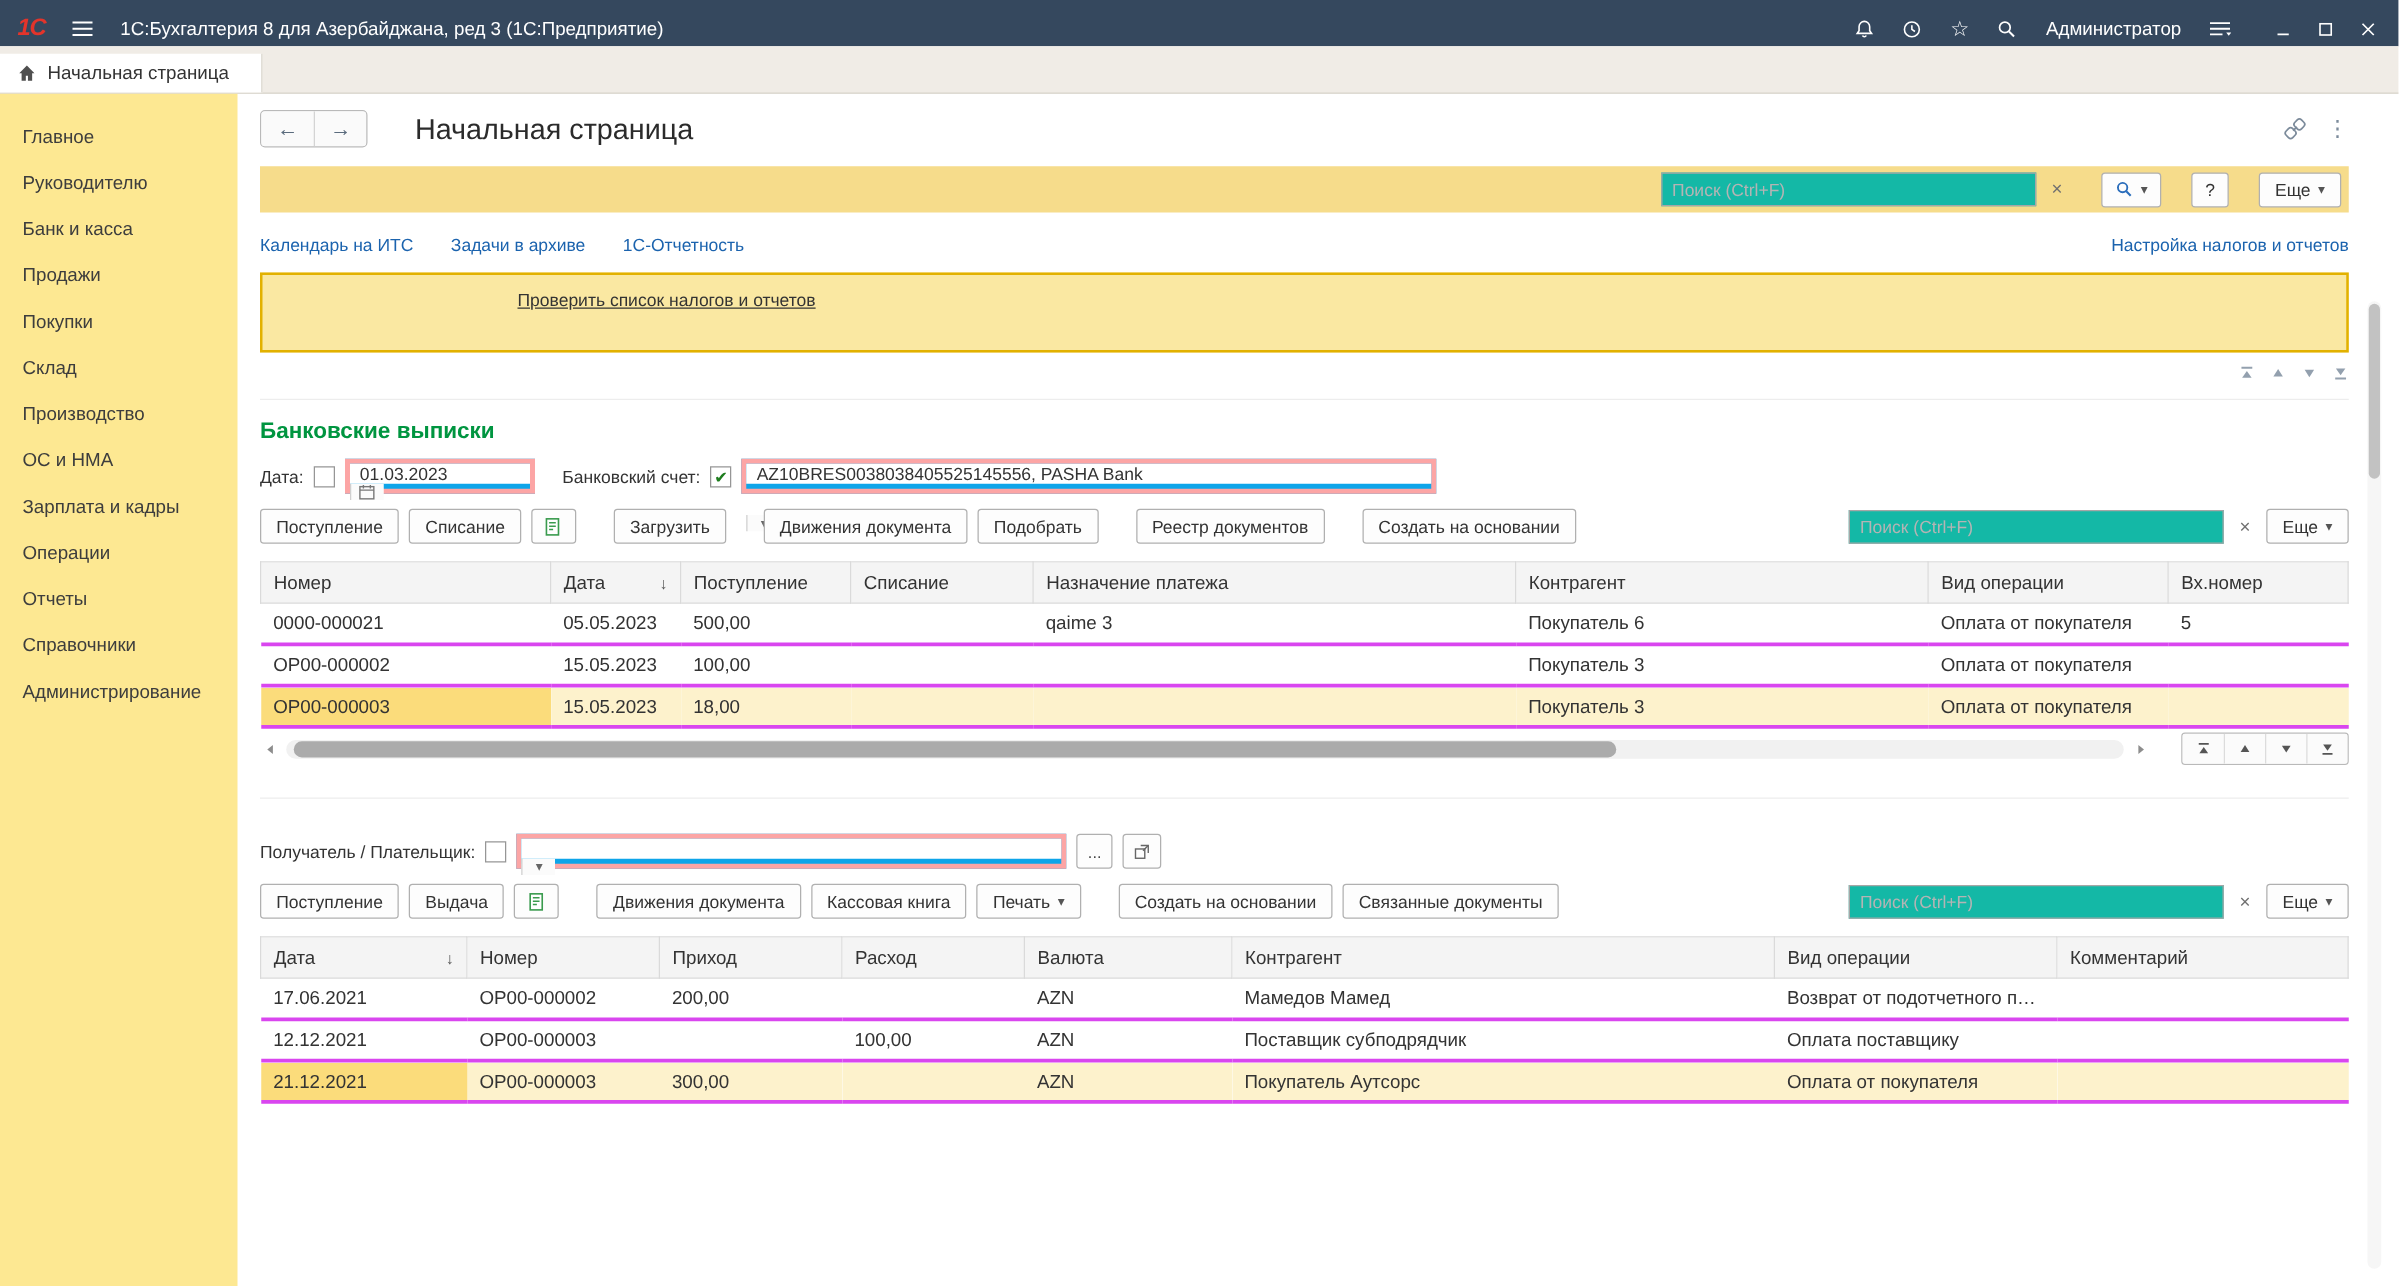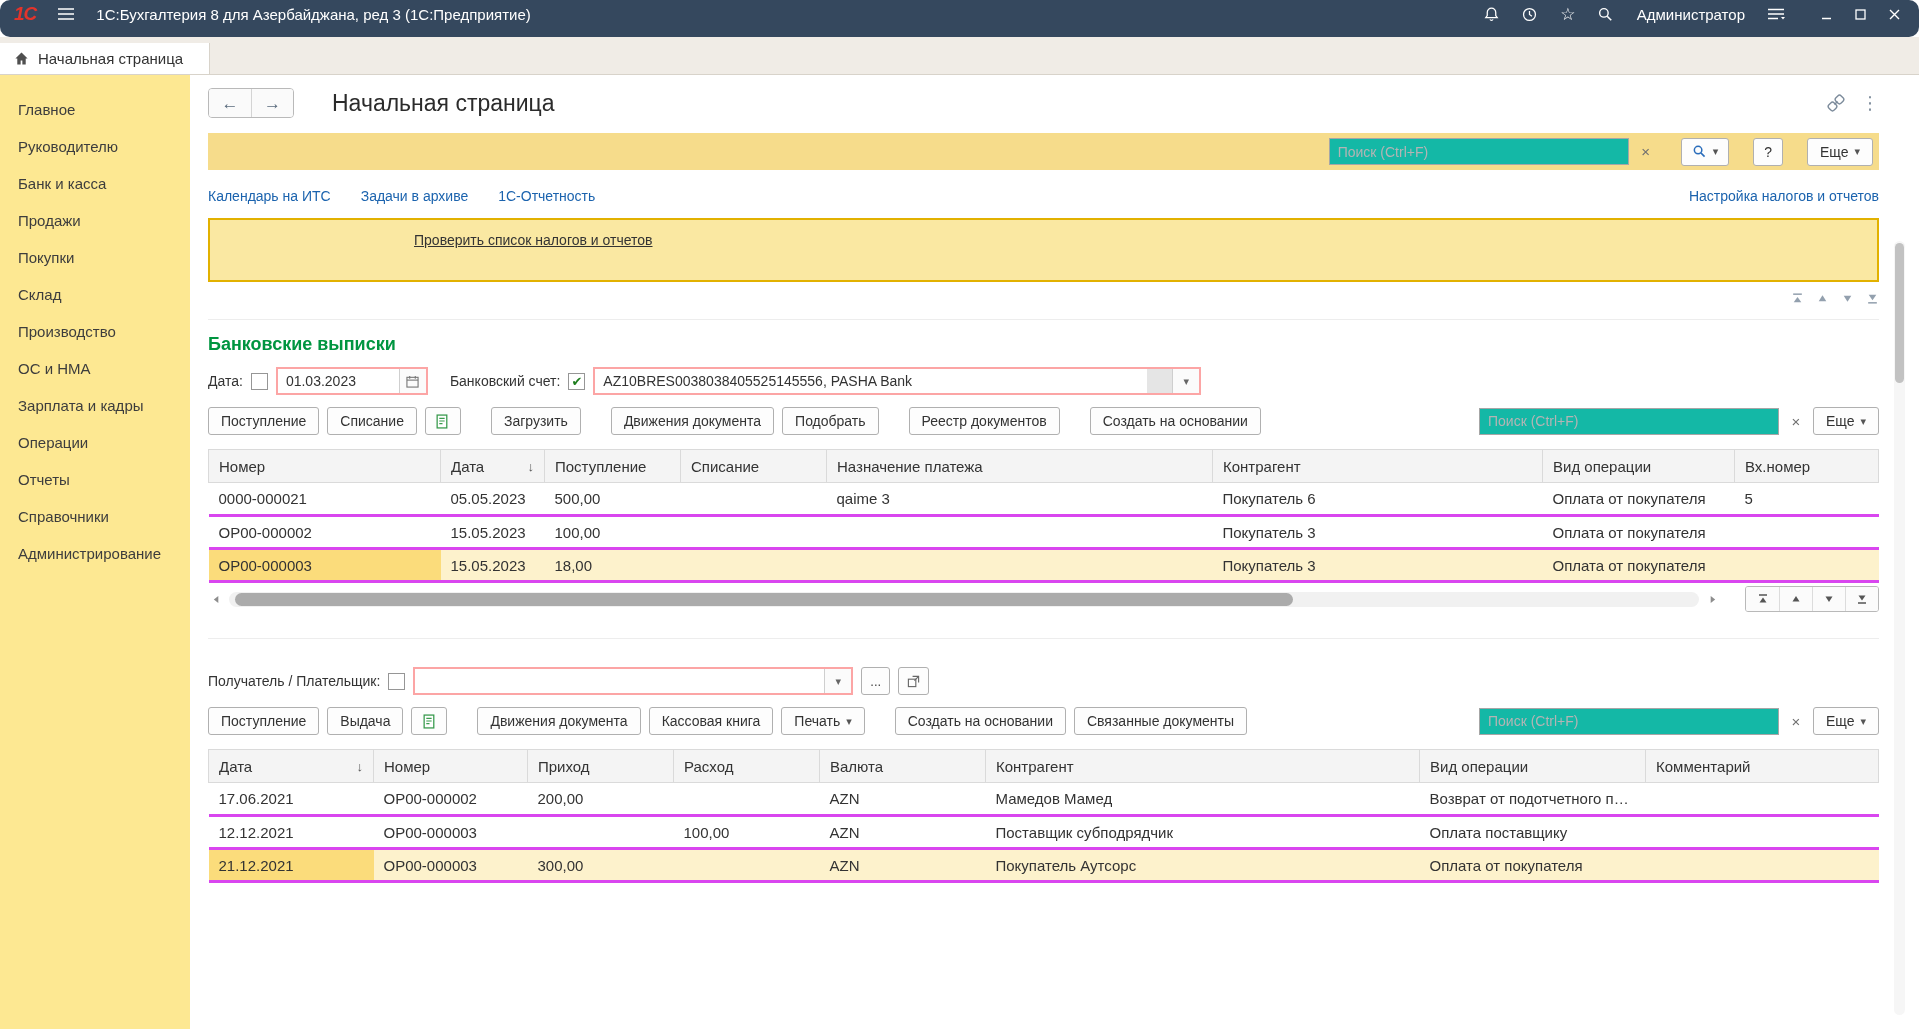--- a/index.html
+++ b/index.html
@@ -3,21 +3,21 @@
 <meta charset="utf-8">
 <style>
   *{box-sizing:border-box;margin:0;padding:0;}
   html,body{width:1919px;height:1029px;overflow:hidden;}
   body{font-family:"Liberation Sans",sans-serif;font-size:15px;color:#333;background:#fff;}
   button{font-family:inherit;cursor:pointer;}
   input{font-family:inherit;}
   .app{width:1919px;height:1029px;display:flex;flex-direction:column;overflow:hidden;background:#fff;}
 
   
-  .titlebar{flex:0 0 37px;background:#35485e;color:#fff;display:flex;align-items:flex-start;justify-content:space-between;padding:0 8px 0 14px;border-radius:10px;}
+  .titlebar{flex:0 0 37px;background:#35485e;color:#fff;display:flex;align-items:flex-end;justify-content:space-between;padding:0 8px 0 14px;}
   .tb-left{display:flex;align-items:center;gap:16px;min-width:0;}
   .logo{color:#e3342b;font-weight:bold;font-size:19px;font-style:italic;letter-spacing:-1px;}
   .tb-iconbtn{background:none;border:none;color:#fff;display:flex;align-items:center;justify-content:center;width:28px;height:28px;}
   .app-title{font-size:15px;white-space:nowrap;}
   .tb-right{display:flex;align-items:center;gap:4px;}
   .tb-right .tb-iconbtn{width:34px;}
   .tb-user{font-size:15px;margin:0 10px;cursor:pointer;}
   .win-controls{display:flex;margin-left:12px;}
   .win-btn{width:34px;height:28px;background:none;border:none;color:#fff;display:flex;align-items:center;justify-content:center;}
   .star-glyph{font-size:17px;line-height:1;}
@@ -65,25 +65,25 @@
   .minipager{margin-top:10px;display:flex;justify-content:flex-end;gap:12px;align-items:center;color:#93a0ae;}
   .minipager button{background:none;border:none;color:#93a0ae;display:flex;align-items:center;}
 
   
   .section{border-top:1px solid #ededed;margin-top:14px;padding-top:14px;}
   .section.cash{margin-top:26px;padding-top:16px;}
   .section-title{font-size:18px;font-weight:bold;color:#009540;}
   .filters{margin-top:12px;display:flex;align-items:center;gap:8px;font-size:14px;}
   .filters label{color:#333;white-space:nowrap;}
   .checkbox{width:17px;height:17px;border:1px solid #969696;background:#fff;display:inline-flex;align-items:center;justify-content:center;font-size:13px;color:#1e7d1e;cursor:pointer;flex:0 0 auto;}
-  .field{display:inline-flex;border:2px solid #fca5a5;background:#e5e5e5;height:28px;align-items:stretch;}
+  .field{display:inline-flex;border:4px solid #fca5a5;background:#0ea5e9;height:28px;align-items:stretch;flex-direction:column;}
   .field input{border:none;outline:none;padding:0 8px;font-size:14px;flex:1;min-width:0;color:#333;}
   .field-btn{border:none;border-left:1px solid #cfcfcf;background:#fbfbfb;width:27px;display:flex;align-items:center;justify-content:center;color:#666;font-size:11px;}
   .date-field{width:152px;margin-right:14px;}
-  .account-field{width:608px;gap:25px;}
+  .account-field{width:556px;gap:25px;}
   .combo-field{width:440px;}
   .smallbtn{height:28px;background:#fdfdfd;border:1px solid #b0b0b0;border-radius:3px;padding:0 8px;font-size:13px;color:#444;display:inline-flex;align-items:center;}
 
   
   .toolbar{margin-top:12px;display:flex;align-items:center;gap:8px;}
   .toolbar .grpgap{width:14px;flex:0 0 auto;}
   .toolbar-right{margin-left:auto;display:flex;align-items:center;gap:6px;}
   .iconbtn{width:36px;padding:0;justify-content:center;}
 
   

